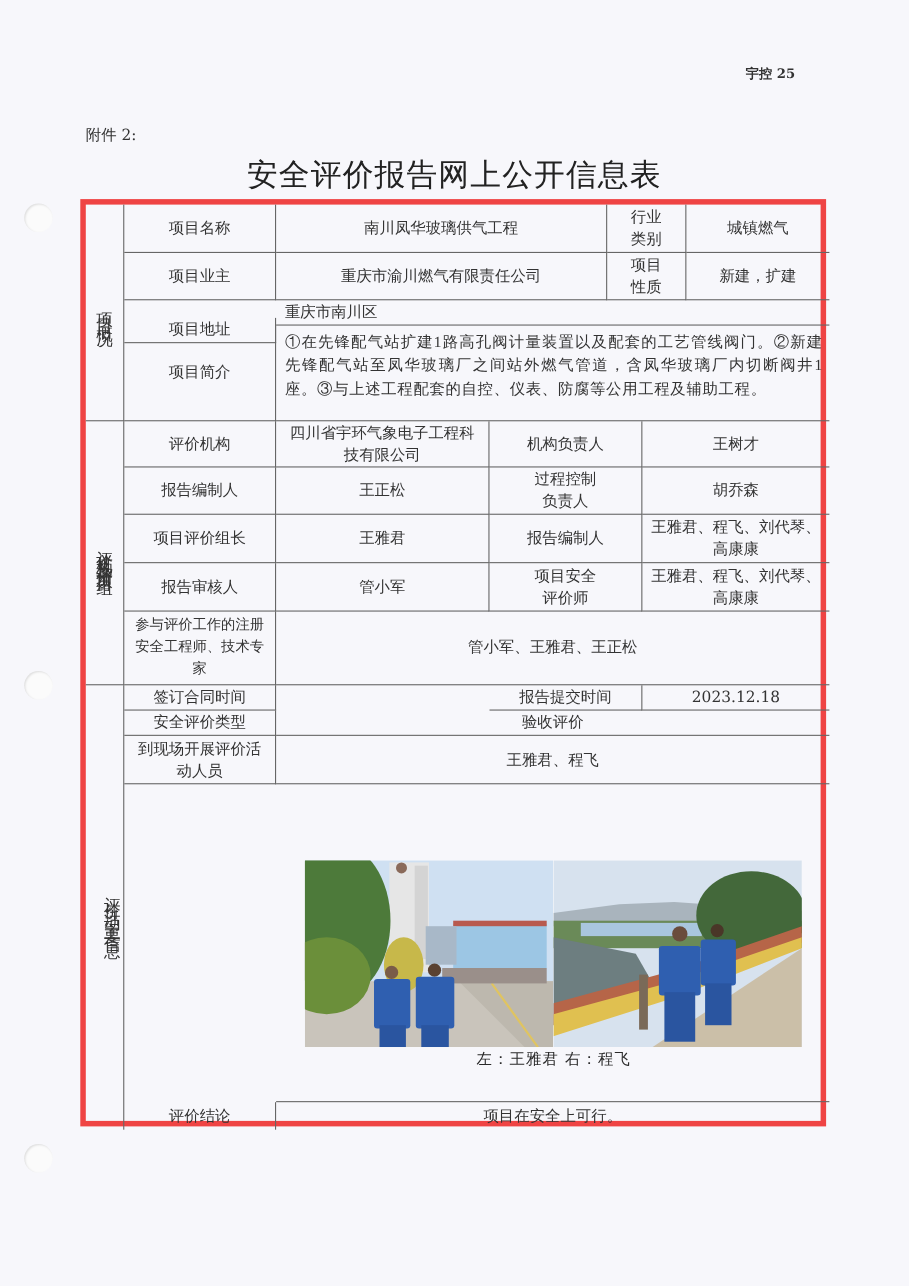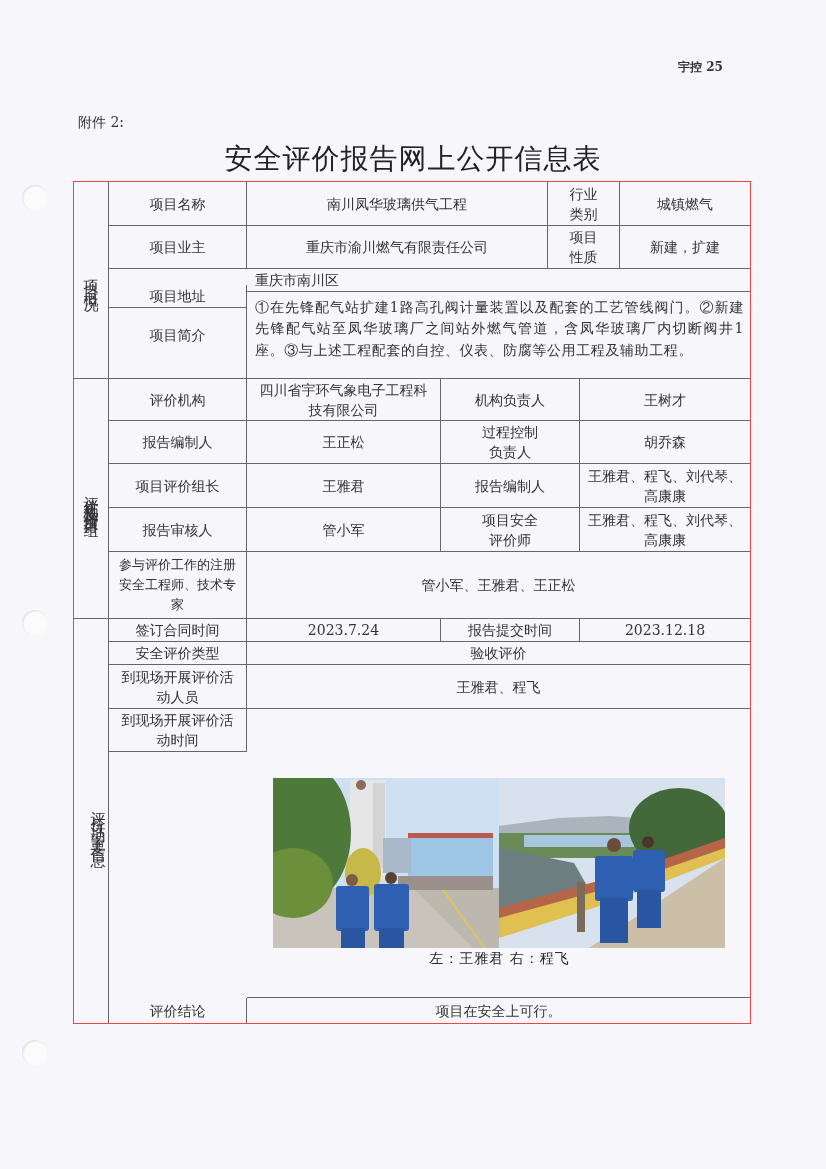--- a/index.html
+++ b/index.html
@@ -15,37 +15,37 @@
   }
   .code { position: absolute; left: 678px; top: 59px; font-size: 12px; font-weight: bold; color: #333; }
   .attach { position: absolute; left: 78px; top: 114px; font-size: 14px; color: #333; }
   .title {
     position: absolute; left: 0; width: 826px; top: 140px; text-align: center;
     font-size: 28px; letter-spacing: 1px; color: #222;
     font-family: "DejaVu Sans", "Liberation Sans", sans-serif;
   }
   .tbl {
     position: absolute; left: 73px; top: 181px; width: 678px; height: 843px;
-    border: 1px solid #ef4444;
+    border: 5px solid #ef4444;
     box-sizing: border-box;
   }
   .cell {
     position: absolute; box-sizing: border-box;
     border-right: 1px solid #666; border-bottom: 1px solid #666;
     display: flex; align-items: center; justify-content: center; text-align: center;
     font-size: 14px; line-height: 20px; color: #333;
   }
   .cell.left { justify-content: flex-start; text-align: left; padding-left: 8px; }
   .cell.noright { border-right: none; }
   .cell.nobottom { border-bottom: none; }
   .vert {
     writing-mode: vertical-rl; text-orientation: upright;
     letter-spacing: 6px; font-size: 15px;
   }
-  .intro { text-align: justify; padding: 0 6px 12px 8px; font-size: 14px; line-height: 21.5px; letter-spacing: 0.6px; }
+  .intro { text-align: justify; padding: 0 6px 12px 8px; font-size: 14px; line-height: 21.5px; letter-spacing: 0.6px; font-family: Liberation Serif, serif; }
   .photos { position: absolute; left: 199px; top: 596px; width: 452px; height: 170px; display: flex; }
   .photo { width: 226px; height: 170px; position: relative; overflow: hidden; }
   .caption { position: absolute; left: 173px; width: 505px; top: 768px; text-align: center; font-size: 14px; letter-spacing: 1px; }
 </style>
 </head>
 <body>
 
 <div class="punch" style="left:22px;top:185px;"></div>
 <div class="punch" style="left:22px;top:610px;"></div>
 <div class="punch" style="left:22px;top:1040px;"></div>
@@ -99,31 +99,29 @@
   <div class="cell" style="left:367px;top:326px;width:139px;height:44px;white-space:pre-line;">项目安全
 评价师</div>
   <div class="cell noright" style="left:506px;top:326px;width:170px;height:44px;padding:0 6px;">王雅君、程飞、刘代琴、高康康</div>
 
   <div class="cell" style="left:35px;top:370px;width:138px;height:67px;padding:0 6px;font-size:13px;">参与评价工作的注册安全工程师、技术专家</div>
   <div class="cell noright" style="left:173px;top:370px;width:503px;height:67px;">管小军、王雅君、王正松</div>
 
   <div class="cell vert nobottom" style="left:0;top:437px;width:35px;height:404px;align-items:flex-start;padding-top:4px;letter-spacing:6px;">评价活动主要信息</div>
 
   <div class="cell" style="left:35px;top:437px;width:138px;height:23px;">签订合同时间</div>
-  <div class="cell" style="left:173px;top:437px;width:194px;height:23px;">2023.7.24</div>
   <div class="cell" style="left:367px;top:437px;width:139px;height:23px;">报告提交时间</div>
   <div class="cell noright" style="left:506px;top:437px;width:170px;height:23px;">2023.12.18</div>
 
   <div class="cell" style="left:35px;top:460px;width:138px;height:23px;">安全评价类型</div>
   <div class="cell noright" style="left:173px;top:460px;width:503px;height:23px;">验收评价</div>
 
   <div class="cell" style="left:35px;top:483px;width:138px;height:44px;padding:0 12px;">到现场开展评价活动人员</div>
   <div class="cell noright" style="left:173px;top:483px;width:503px;height:44px;">王雅君、程飞</div>
 
-  <div class="cell" style="left:35px;top:527px;width:138px;height:43px;padding:0 12px;">到现场开展评价活动时间</div>
 
   <div class="cell noright" style="left:173px;top:570px;width:503px;height:246px;"></div>
 
   <div class="cell nobottom" style="left:35px;top:816px;width:138px;height:25px;">评价结论</div>
   <div class="cell noright nobottom" style="left:173px;top:816px;width:503px;height:25px;">项目在安全上可行。</div>
 
   <div class="photos">
     <div class="photo">
       <svg width="226" height="170" viewBox="0 0 226 170">
         <rect width="226" height="170" fill="#cfe0f2"></rect>

